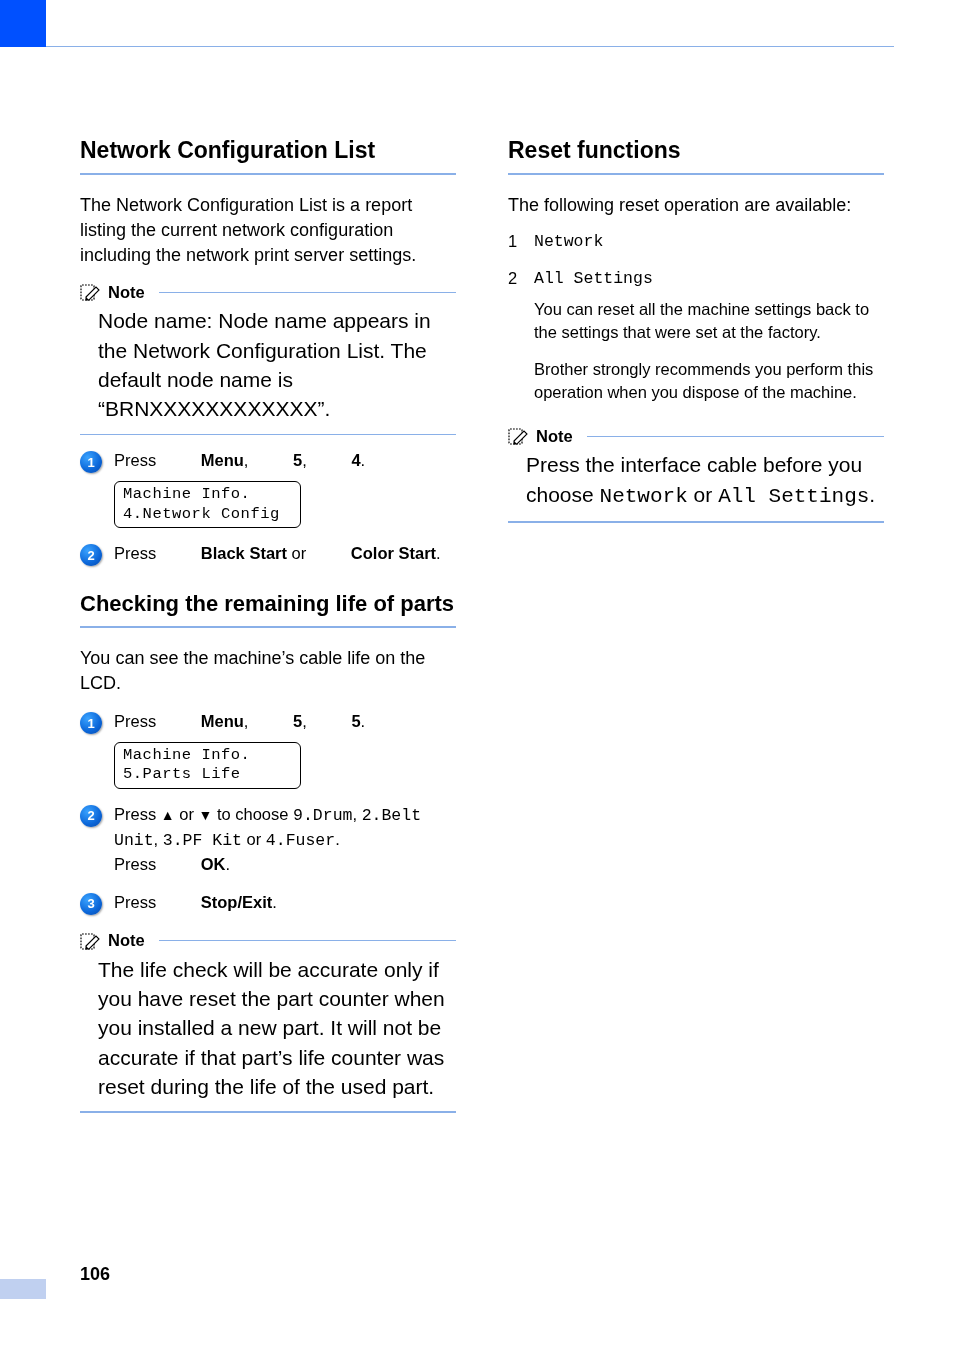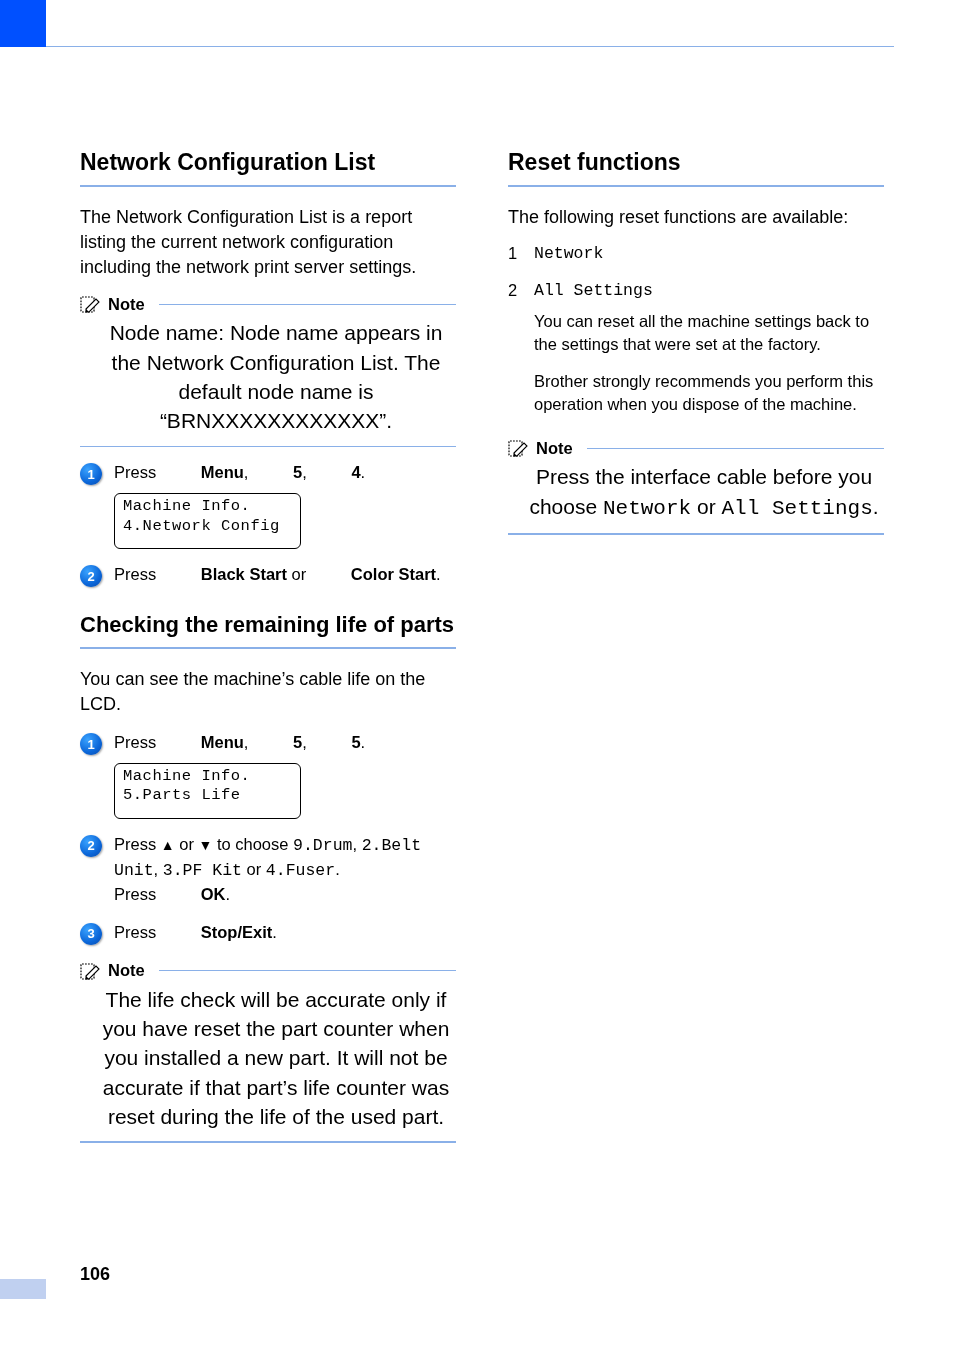--- a/index.html
+++ b/index.html
@@ -23,21 +23,21 @@
     .top-border {
       position: absolute;
       top: 46px;
       left: 46px;
       right: 60px;
       height: 1px;
       background: #8ab0e8;
     }
     .content {
       position: absolute;
-      top: 148px;
+      top: 136px;
       left: 80px;
       right: 70px;
       display: flex;
       gap: 52px;
     }
     .col {
       flex: 1;
       min-width: 0;
     }
     h2.section-title {
@@ -55,21 +55,20 @@
       margin-bottom: 18px;
     }
     p.body {
       font-size: 18px;
       line-height: 1.4;
       margin-bottom: 14px;
     }
     .note-block {
       margin-top: 6px;
       margin-bottom: 14px;
-      text-align: center;
     }
     .note-header {
       display: flex;
       align-items: center;
       gap: 6px;
       margin-bottom: 4px;
     }
     .note-icon {
       width: 22px;
       height: 20px;
@@ -124,21 +123,21 @@
       flex: 1;
       font-size: 16.5px;
       line-height: 1.45;
     }
     .lcd {
       margin-left: 34px;
       margin-top: 8px;
       margin-bottom: 8px;
       border: 1.2px solid #000;
       border-radius: 6px;
-      padding: 3px 8px 12px 8px;
+      padding: 3px 8px 3px 8px;
       font-family: "Courier New", monospace;
       font-size: 15.5px;
       line-height: 1.25;
       width: 187px;
       letter-spacing: 0.5px;
     }
     .bold { font-weight: bold; padding-left: 40px; }
     .mono { font-family: "Courier New", monospace; }
     ol.numlist {
       list-style: none;
@@ -281,21 +280,21 @@
       <div class="note-footer-line"></div>
     </div>
 
   </div>
 
   <div class="col">
 
     <h2 class="section-title big">Reset functions</h2>
     <div class="title-rule"></div>
 
-    <p class="body">The following reset functions are available:</p>
+    <p class="body">The following reset operation are available:</p>
 
     <ol class="numlist">
       <li>
         <span class="num">1</span>
         <div class="li-body">
           <div class="li-title">Network</div>
         </div>
       </li>
       <li>
         <span class="num">2</span>

